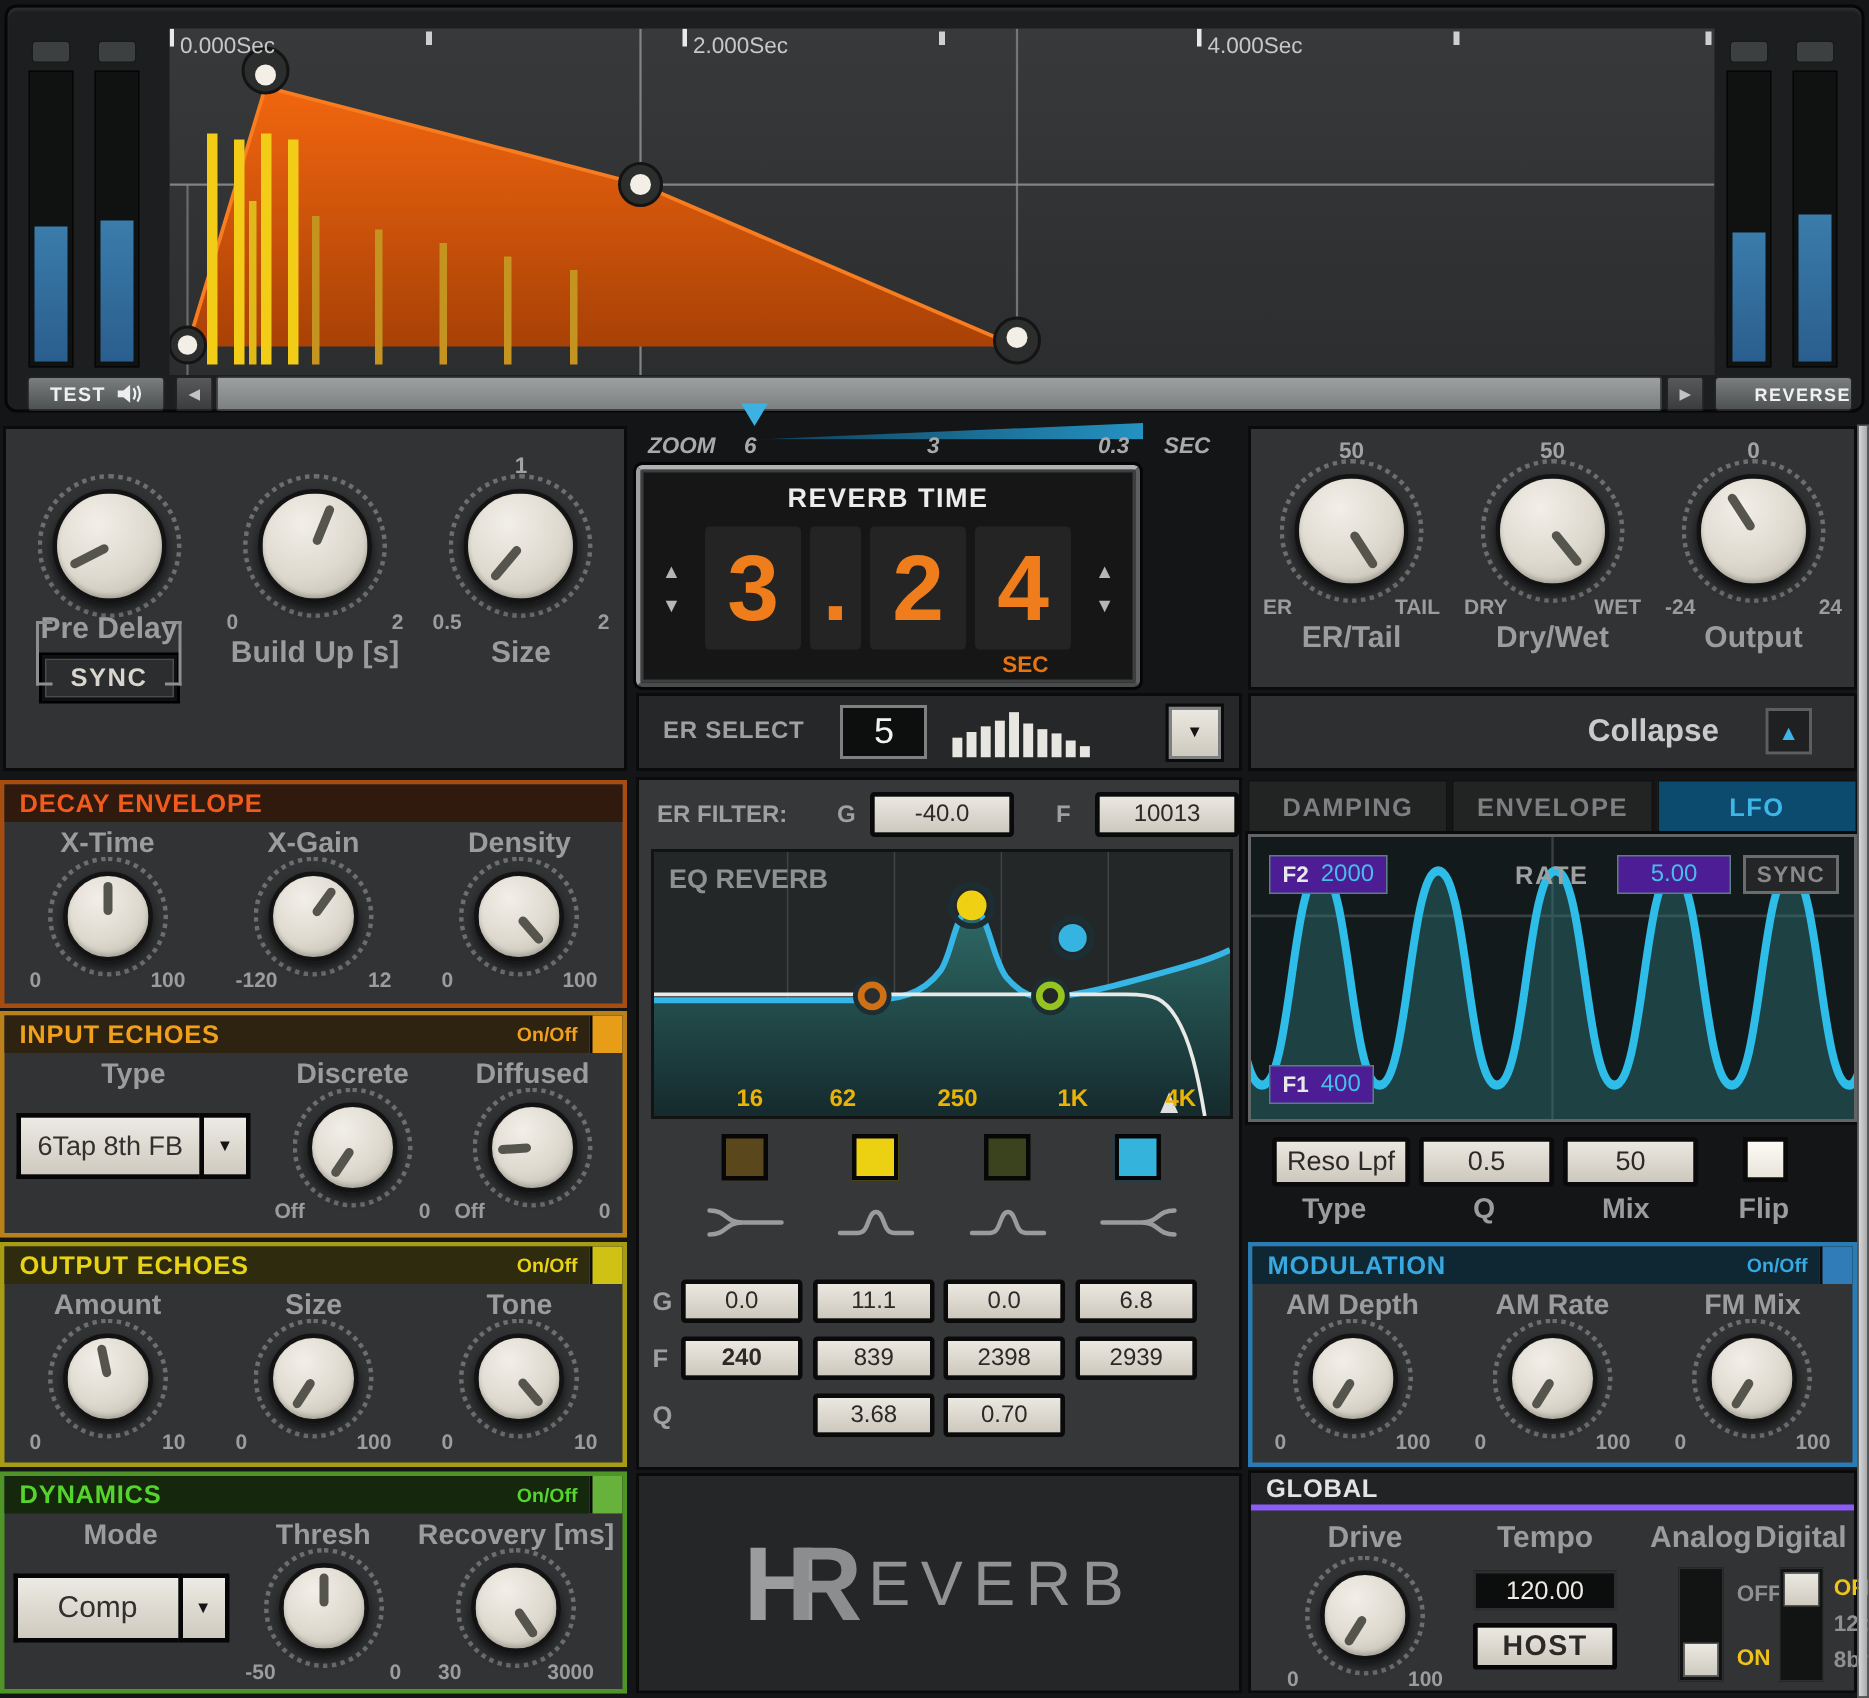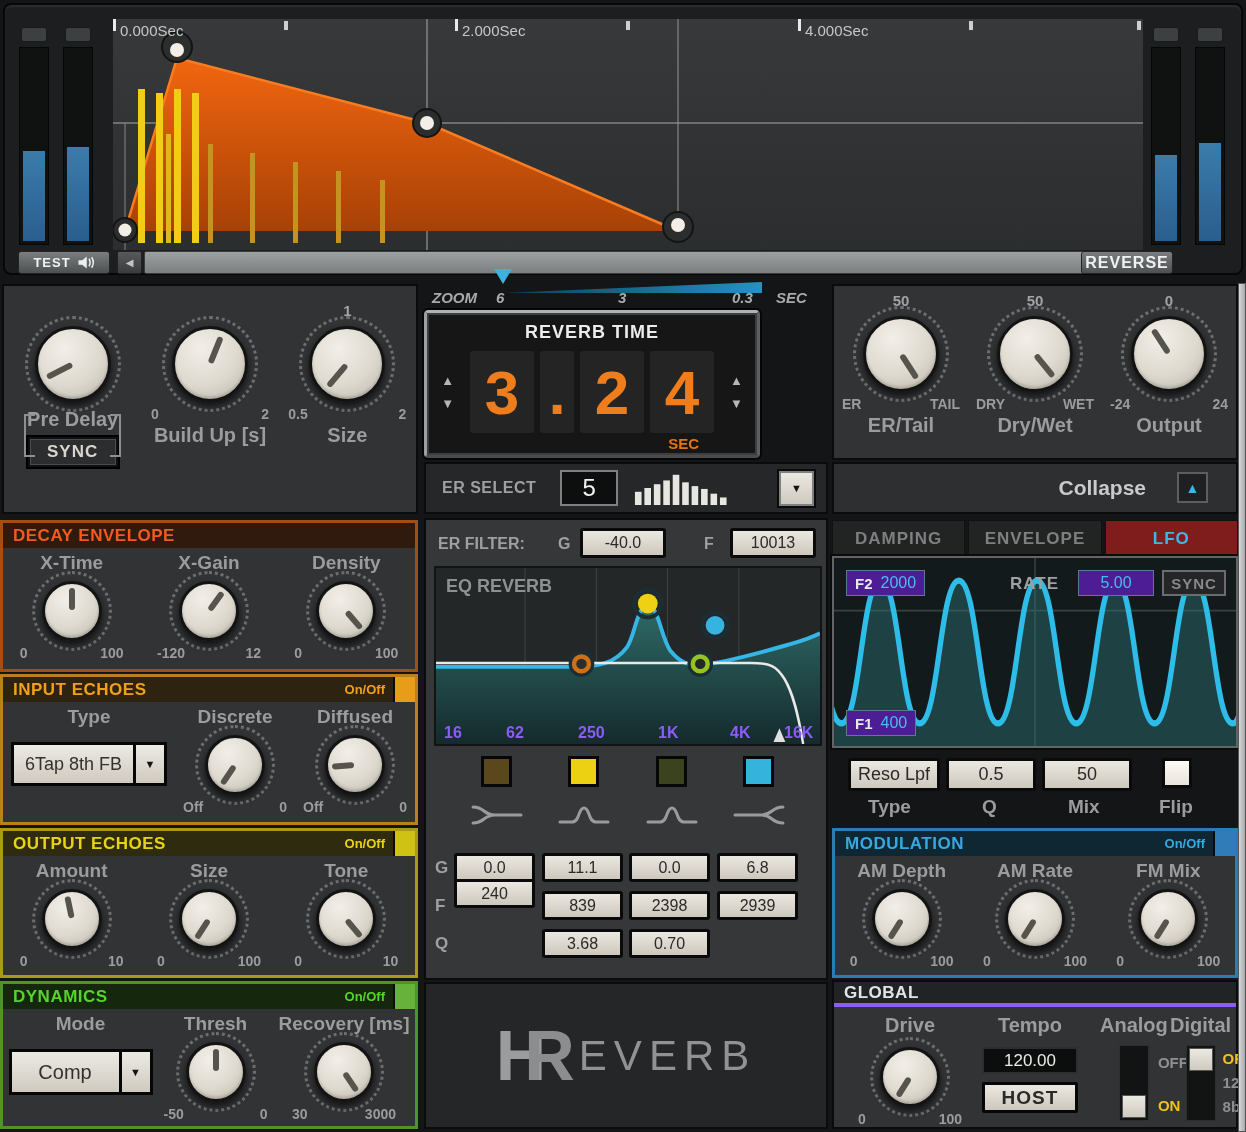--- a/index.html
+++ b/index.html
@@ -93,33 +93,33 @@
   #er-val { width:58px; height:36px; margin-left:24px; background:#0d0e0e; border:2px solid #7e8081; color:#f2f2f2;
     font-size:24px; display:flex; align-items:center; justify-content:center; }
   #er-bars { margin-left:12px; }
   #er-dd { position:absolute; right:12px; width:35px; height:35px; background:linear-gradient(#ebe8e1,#cfcabf);
     border:2px solid #7e8081; outline:2px solid #0b0b0c; color:#141414; font-size:11px; display:flex; align-items:center; justify-content:center; }
 
   
   #eq-panel { position:absolute; left:424px; top:518px; width:404px; height:462px; background:#353738; border:2px solid #0b0b0c; }
   #erf-row { position:absolute; top:8px; left:0; right:0; height:32px; }
   #erf-row .lab { position:absolute; font-size:16px; font-weight:bold; color:#9fa0a1; top:7px; }
-  #erf-row .vbtn { position:absolute; width:86px; height:30px; }
+  #erf-row .vbtn { position:absolute; width:96px; height:30px; }
   #eq-display { position:absolute; left:8px; top:46px; width:388px; height:180px; background:#232728; border:2px solid #121414; }
-  .eq-freq { position:absolute; bottom:2px; font-size:16px; font-weight:bold; color:#8b5cf6; }
+  .eq-freq { position:absolute; bottom:2px; font-size:16px; font-weight:bold; color:#eab308;margin-left:47px; }
   .band-sq { position:absolute; top:236px; width:31px; height:31px; border:3px solid #070707; }
   .band-icon { position:absolute; top:282px; width:56px; height:26px; }
   .gfq-lab { position:absolute; left:9px; font-size:17px; font-weight:bold; color:#9fa0a1; }
   .gfq { position:absolute; width:81px; height:29px; }
 
   
   #tabs { position:absolute; left:832px; top:520px; width:406px; height:36px; display:flex; gap:3px; }
   .tab { flex:1; background:#222424; border:1px solid #111; border-bottom:none; display:flex; align-items:center; justify-content:center;
     font-size:17px; font-weight:bold; color:#7d7f80; letter-spacing:1px; }
-  .tab-active { color:#3fb6e8; background:#7f1d1d; }
+  .tab-active { color:#3fb6e8; background:#0c4a6e; }
   #lfo-panel { position:absolute; left:832px; top:556px; width:406px; height:192px; background:#121617; border:2px solid #626465; outline:2px solid #0b0b0c; overflow:hidden; }
   #lfo-panel svg.wave { position:absolute; inset:0; }
   .lfo-box { position:absolute; height:26px; background:#4c1d95; border:1px solid #5d7c8a; display:flex; align-items:center; gap:8px; padding:0 8px; }
   .lfo-box .fl { color:#e8e8e8; font-weight:bold; font-size:15px; }
   .lfo-box .fv { color:#49bdea; font-size:16px; }
   #lfo-rate-lab { position:absolute; left:176px; top:16px; font-size:17px; font-weight:bold; color:#9fa0a1; letter-spacing:1px; }
   #lfo-sync { position:absolute; right:10px; top:12px; width:64px; height:26px; background:#232526; border:2px solid #6a6c6d;
     color:#87898a; font-weight:bold; font-size:15px; display:flex; align-items:center; justify-content:center; letter-spacing:1px; }
   #type-row { position:absolute; left:832px; top:752px; width:406px; height:75px; }
   #type-row .vbtn { position:absolute; top:6px; height:33px; }
@@ -268,21 +268,21 @@
           <path d="M16 5 q3 5 0 10 M19.5 3 q4.5 7 0 14" stroke="#eeeeee" fill="none" stroke-width="2"></path>
         </svg>
       </button>
       <div class="scroll-arrow" style="left:112px;">
           <span>◀</span>
         </div>
       <div class="scroll-track"></div>
       <div class="scroll-arrow" style="left:1106px;">
           <span>▶</span>
         </div>
-      <button class="tbtn" style="left:1076px; width:92px; font-size:16px;">
+      <button class="tbtn" style="left:1138px; width:92px; font-size:12px;justify-content:flex-end;">
         <span>REVERSE</span>
       </button>
     </div>
   </div>
 
   <div id="zoom-row">
     <span class="zlabel" style="left:12px;">ZOOM</span>
     <div class="zmarker"></div>
     <div class="zwedge"></div>
     <span class="zlabel" style="left:76px;">6</span>
@@ -512,21 +512,21 @@
       <path d="M4 13 H30 C42 13 40 5 52 5 M30 13 C42 13 40 21 52 21" fill="none" stroke="#9a9b9c" stroke-width="3" stroke-linecap="round"></path>
     </svg>
 
     <span class="gfq-lab" style="top:338px;">G</span>
     <span class="gfq-lab" style="top:376px;">F</span>
     <span class="gfq-lab" style="top:414px;">Q</span>
     <div class="gfq vbtn" style="left:28px;  top:333px;">0.0</div>
     <div class="gfq vbtn" style="left:116px; top:333px;">11.1</div>
     <div class="gfq vbtn" style="left:203px; top:333px;">0.0</div>
     <div class="gfq vbtn" style="left:291px; top:333px;">6.8</div>
-    <div class="gfq vbtn" style="left:28px;  top:359px;">240</div>
+    <div class="gfq vbtn" style="left:28px;  top:371px;font-weight:bold;">240</div>
     <div class="gfq vbtn" style="left:116px; top:371px;">839</div>
     <div class="gfq vbtn" style="left:203px; top:371px;">2398</div>
     <div class="gfq vbtn" style="left:291px; top:371px;">2939</div>
     <div class="gfq vbtn" style="left:116px; top:409px;">3.68</div>
     <div class="gfq vbtn" style="left:203px; top:409px;">0.70</div>
   </div>
 
   <div class="section" style="top:520px; height:152px; border-color:#a64d12;">
     <div class="sec-head" style="background:#301a0d;">
       <span class="sec-title" style="color:#f25a1e;">DECAY ENVELOPE</span>

